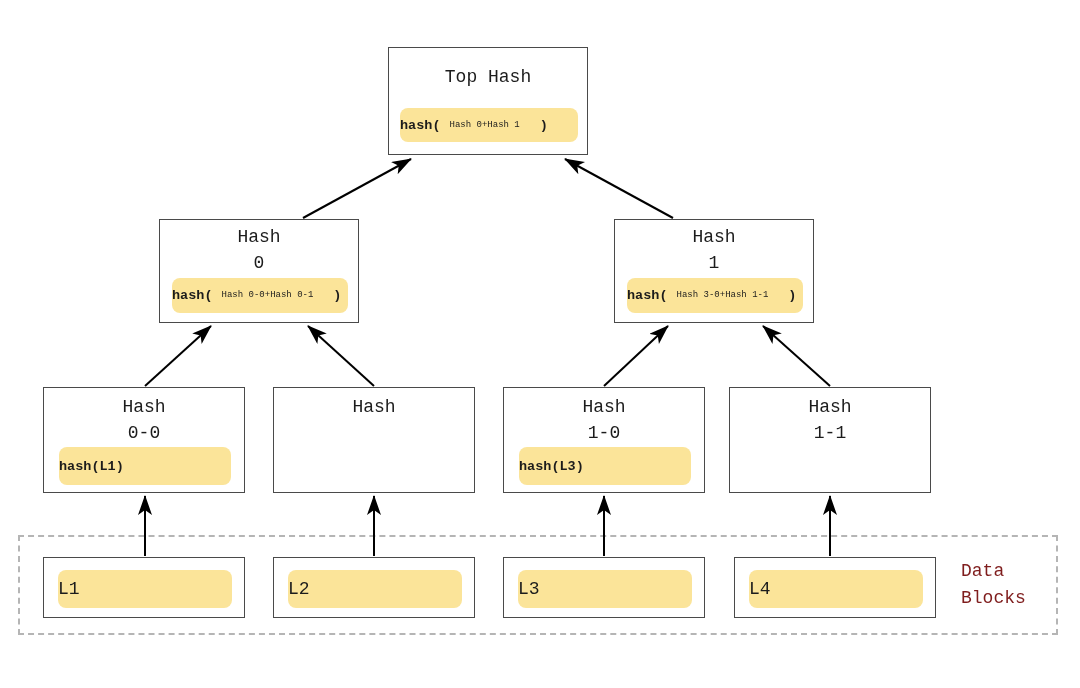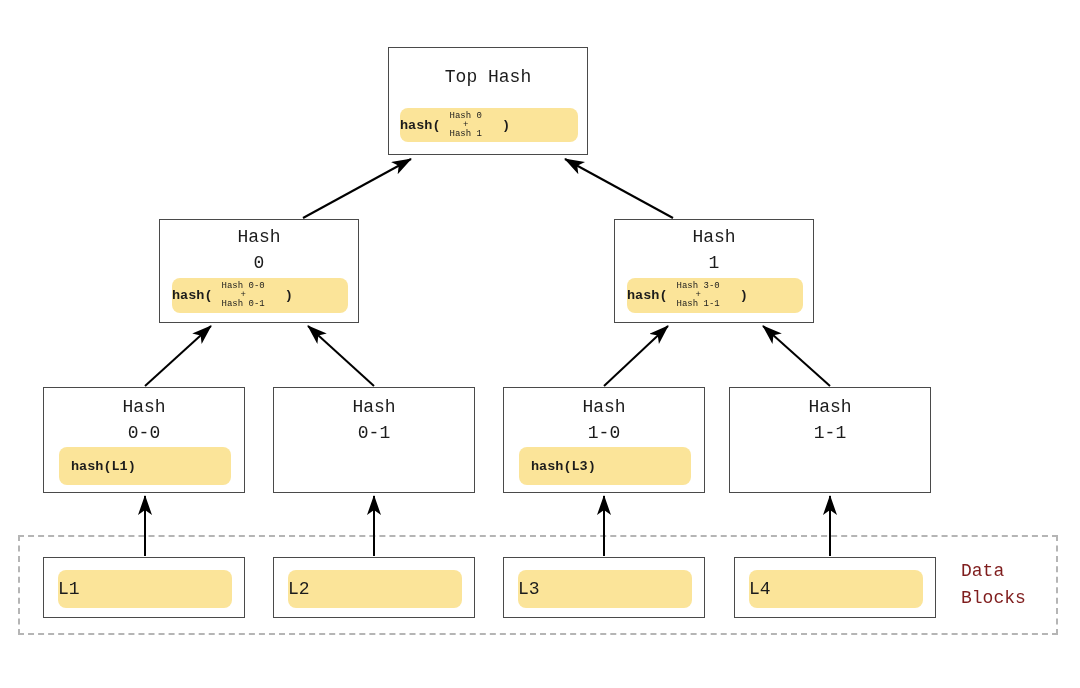--- a/index.html
+++ b/index.html
@@ -36,29 +36,29 @@
     box-sizing: border-box;
     border-radius: 8px;
   }
 
   .fn { font-size: 13.5px; font-weight: bold; white-space: nowrap; }
   .fn.open { margin-right: 9px; }
   .fn.close { margin-left: 20px; }
 
   .stack {
     display: flex;
-    flex-direction: column;
+    flex-direction: row;
     align-items: center;
     font-size: 9px;
     line-height: 9px;
     font-weight: normal;
     text-align: center;
   }
 
-  .leafhash { font-size: 13.5px; font-weight: bold; padding-left: 12px; }
+  .leafhash { font-size: 13.5px; font-weight: bold; }
 
   
   .n-top   { left: 388px; top: 47px;  width: 200px; height: 108px; }
   .n-top .node-title { padding-top: 16px; }
   .n-top .band { left: 11px; top: 60px; width: 178px; height: 34px; }
 
   
   .n-l2    { width: 200px; height: 104px; top: 219px; }
   .n-hash0 { left: 159px; }
   .n-hash1 { left: 614px; }
@@ -164,21 +164,20 @@
       <div>0-0</div>
     </div>
     <div class="band">
       <span class="leafhash">hash(L1)</span>
     </div>
   </div>
 
   <div class="node n-l3 n-hash01">
     <div class="node-title">
       <div>Hash</div>
-      <div>0-1</div>
     </div>
   </div>
 
   <div class="node n-l3 n-hash10">
     <div class="node-title">
       <div>Hash</div>
       <div>1-0</div>
     </div>
     <div class="band">
       <span class="leafhash">hash(L3)</span>

